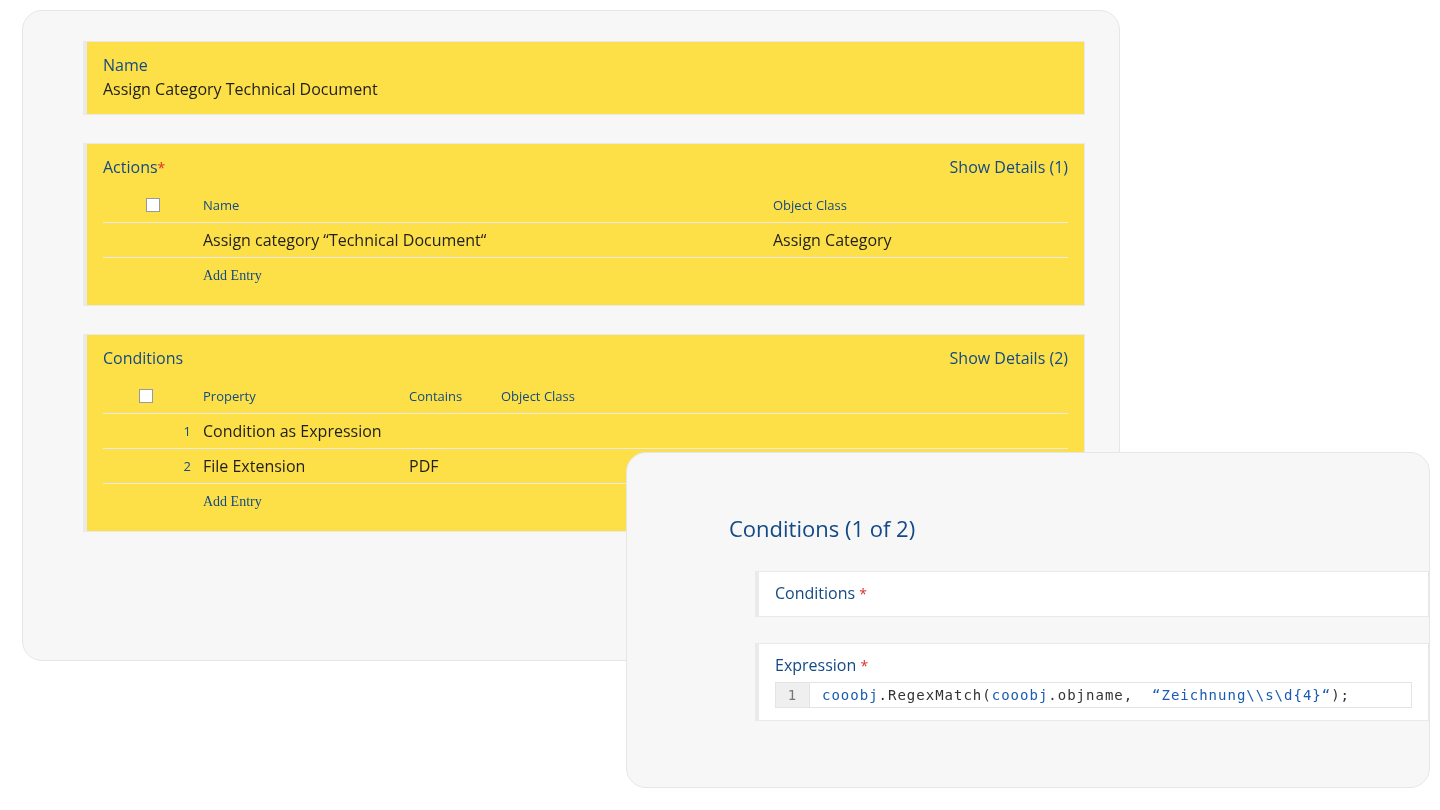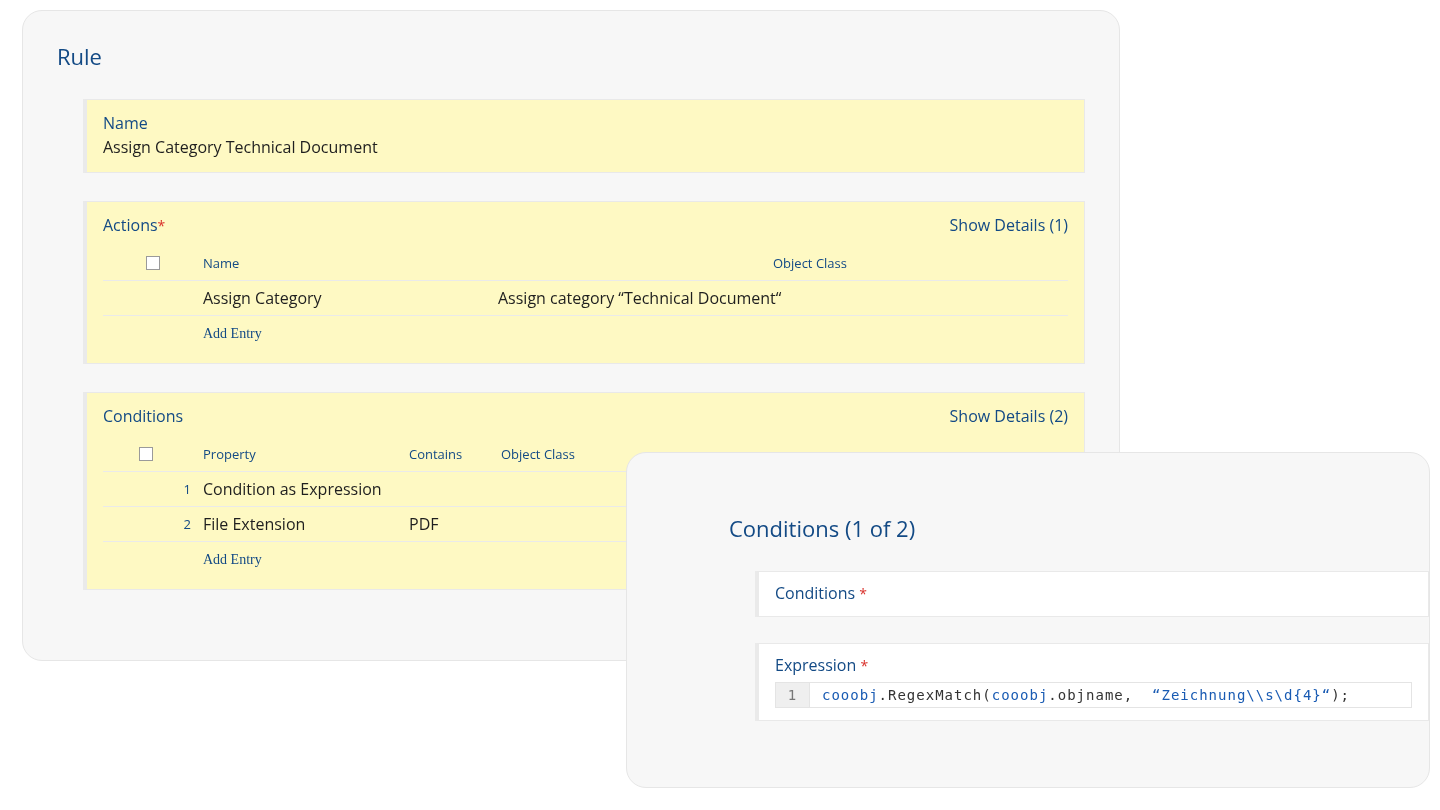--- a/index.html
+++ b/index.html
@@ -37,21 +37,21 @@
   }
 
   .page-title {
     color: #134a85;
     font-size: 22px;
     font-weight: 400;
     margin-bottom: 28px;
   }
 
   .panel {
-    background: #fef9c3;
+    background: #fde047;
     border: 1px solid #e9e9e9;
     border-left: 4px solid #eaeaea;
     margin-bottom: 28px;
     margin-left: 26px;
     padding: 12px 16px 14px 16px;
     position: relative;
   }
 
   .panel-header-row {
     display: flex;
@@ -175,21 +175,20 @@
   .tok-obj { color: #195bb3; }
   .tok-plain { color: #333333; }
   .tok-str { color: #195bb3; }
 
 </style>
 </head>
 <body>
 
 <div class="card rule-card">
 
-  <div class="page-title">Rule</div>
 
   <div class="panel">
     <div class="panel-label">Name</div>
     <div class="panel-value">Assign Category Technical Document</div>
   </div>
 
   <div class="panel">
     <div class="panel-header-row">
       <div>
         <span class="panel-label">Actions</span><span class="required">*</span>
@@ -200,22 +199,22 @@
     <div class="tbl actions">
       <div class="tbl-head">
         <div class="col-chk">
             <input type="checkbox" style="">
           </div>
         <div class="th col-name">Name</div>
         <div class="th col-objclass">Object Class</div>
       </div>
       <div class="tbl-row">
         <div class="col-chk"></div>
+        <div class="td col-name">Assign category “Technical Document“</div>
         <div class="td col-objclass">Assign Category</div>
-        <div class="td col-name">Assign category “Technical Document“</div>
       </div>
       <div class="tbl-foot">
         <div class="col-chk"></div>
         <div class="add-entry foot-cell">Add Entry</div>
       </div>
     </div>
   </div>
 
   <div class="panel">
     <div class="panel-header-row">

